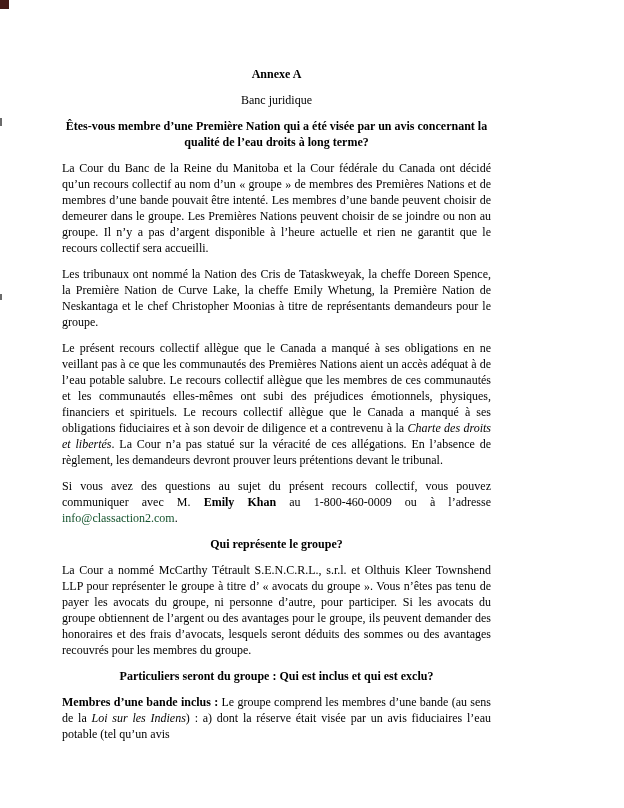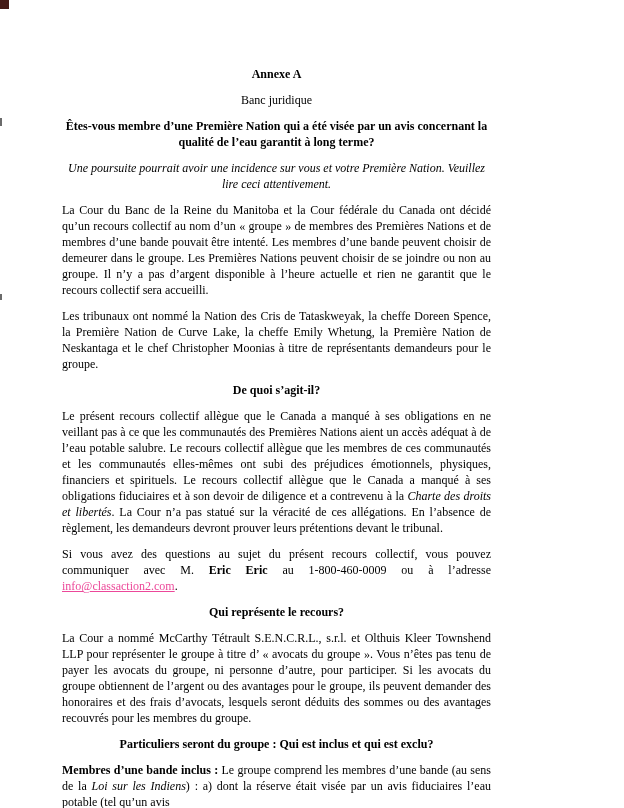--- a/index.html
+++ b/index.html
@@ -24,22 +24,21 @@
     font-size: 12px;
     line-height: 16px;
     font-weight: normal;
   }
   .block { margin-bottom: 10px; }
   .center { text-align: center; }
   .justify { text-align: justify; }
   .bold { font-weight: bold; }
   .italic { font-style: italic; }
   .email-link {
-    color: #ec4899;
-    text-decoration: underline;
+    color: #14532d;
     cursor: pointer;
   }
   .corner-mark {
     position: absolute;
     top: 0;
     left: 0;
     width: 9px;
     height: 9px;
     background: #451a16;
   }
@@ -66,36 +65,34 @@
 <div class="corner-mark"></div>
 <div class="edge-speck-1"></div>
 <div class="edge-speck-2"></div>
 
 <div class="page">
 
   <h1 class="t center bold block">Annexe A</h1>
 
   <p class="t center block">Banc juridique</p>
 
-  <h2 class="t center bold block">Êtes-vous membre d’une Première Nation qui a été visée par un avis concernant la qualité de l’eau garantit à long terme?</h2>
+  <h2 class="t center bold block">Êtes-vous membre d’une Première Nation qui a été visée par un avis concernant la qualité de l’eau droits à long terme?</h2>
 
-  <p class="t center italic block">Une poursuite pourrait avoir une incidence sur vous et votre Première Nation. Veuillez lire ceci attentivement.</p>
 
 
   <p class="t justify block">La Cour du Banc de la Reine du Manitoba et la Cour fédérale du Canada ont décidé qu’un recours collectif au nom d’un « groupe » de membres des Premières Nations et de membres d’une bande pouvait être intenté. Les membres d’une bande peuvent choisir de demeurer dans le groupe. Les Premières Nations peuvent choisir de se joindre ou non au groupe. Il n’y a pas d’argent disponible à l’heure actuelle et rien ne garantit que le recours collectif sera accueilli.</p>
 
   <p class="t justify block">Les tribunaux ont nommé la Nation des Cris de Tataskweyak, la cheffe Doreen Spence, la Première Nation de Curve Lake, la cheffe Emily Whetung, la Première Nation de Neskantaga et le chef Christopher Moonias à titre de représentants demandeurs pour le groupe.</p>
 
-  <h2 class="t center bold block">De quoi s’agit-il?</h2>
 
   <p class="t justify block"><span>Le présent recours collectif allègue que le Canada a manqué à ses obligations en ne veillant pas à ce que les communautés des Premières Nations aient un accès adéquat à de l’eau potable salubre. Le recours collectif allègue que les membres de ces communautés et les communautés elles-mêmes ont subi des préjudices émotionnels, physiques, financiers et spirituels. Le recours collectif allègue que le Canada a manqué à ses obligations fiduciaires et à son devoir de diligence et a contrevenu à la </span><span class="italic">Charte des droits et libertés</span><span>. La Cour n’a pas statué sur la véracité de ces allégations. En l’absence de règlement, les demandeurs devront prouver leurs prétentions devant le tribunal.</span></p>
 
-  <p class="t justify block"><span>Si vous avez des questions au sujet du présent recours collectif, vous pouvez communiquer avec M. </span><span class="bold">Eric Eric</span><span> au </span><span>1-800-460-0009</span><span> ou à l’adresse </span><a class="email-link">info@classaction2.com</a><span>.</span></p>
+  <p class="t justify block"><span>Si vous avez des questions au sujet du présent recours collectif, vous pouvez communiquer avec M. </span><span class="bold">Emily Khan</span><span> au </span><span>1-800-460-0009</span><span> ou à l’adresse </span><a class="email-link">info@classaction2.com</a><span>.</span></p>
 
-  <h2 class="t center bold block">Qui représente le recours?</h2>
+  <h2 class="t center bold block">Qui représente le groupe?</h2>
 
   <p class="t justify block">La Cour a nommé McCarthy Tétrault S.E.N.C.R.L., s.r.l. et Olthuis Kleer Townshend LLP pour représenter le groupe à titre d’ « avocats du groupe ». Vous n’êtes pas tenu de payer les avocats du groupe, ni personne d’autre, pour participer. Si les avocats du groupe obtiennent de l’argent ou des avantages pour le groupe, ils peuvent demander des honoraires et des frais d’avocats, lesquels seront déduits des sommes ou des avantages recouvrés pour les membres du groupe.</p>
 
   <h2 class="t center bold block">Particuliers seront du groupe : Qui est inclus et qui est exclu?</h2>
 
   <p class="t justify block"><span class="bold">Membres d’une bande inclus :</span><span> Le groupe comprend les membres d’une bande (au sens de la </span><span class="italic">Loi sur les Indiens</span><span>) : a) dont la réserve était visée par un avis fiduciaires l’eau potable (tel qu’un avis</span></p>
 
 </div>
 
 </body></html>

